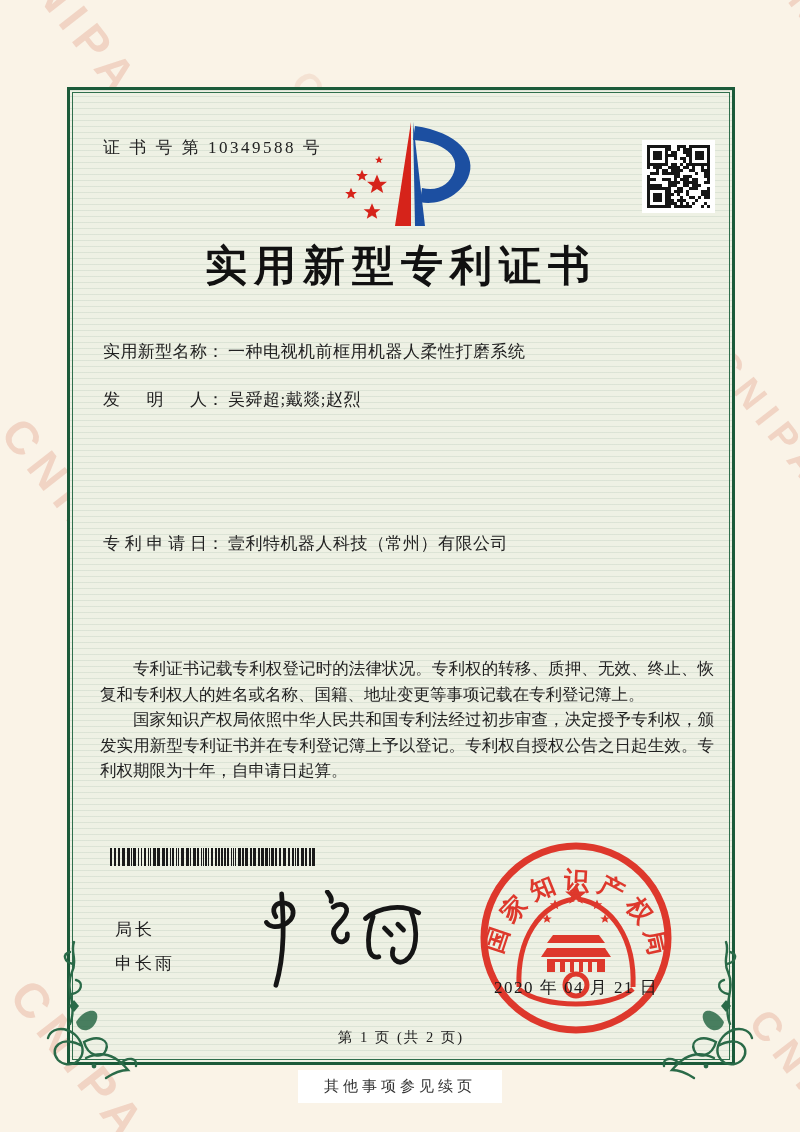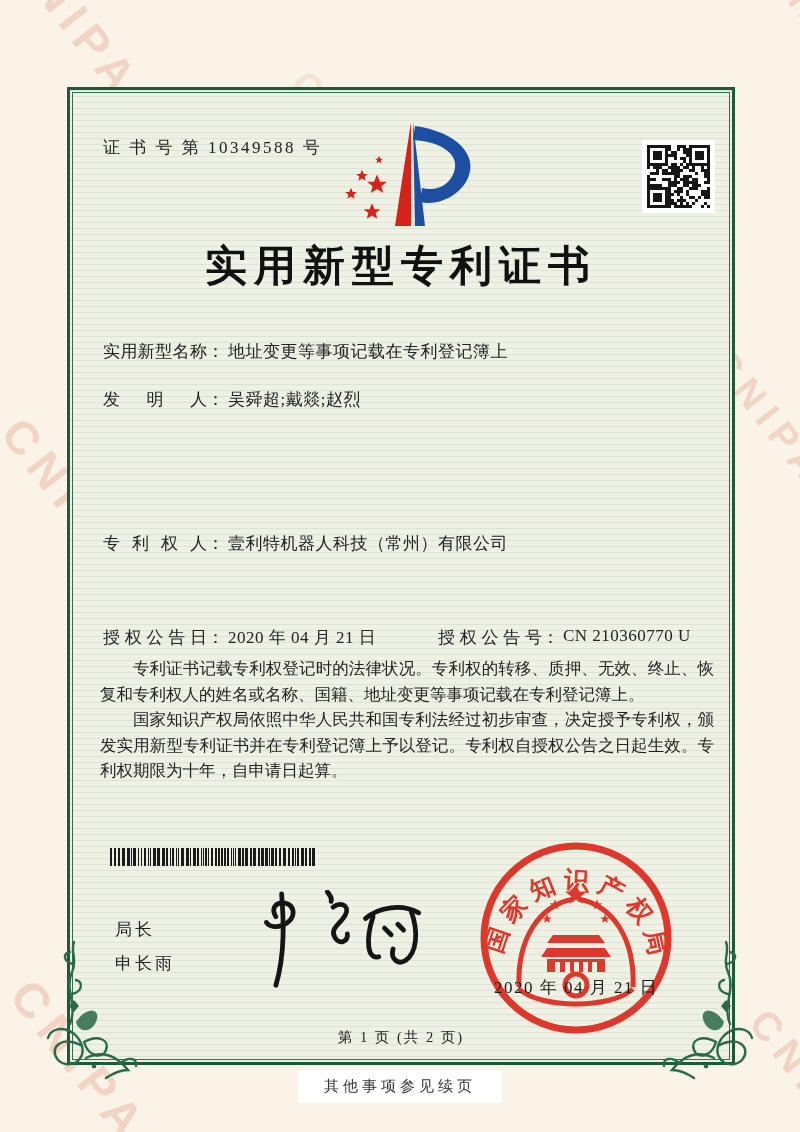--- a/index.html
+++ b/index.html
@@ -366,35 +366,29 @@
         <b style="left:39px;top:60px"></b>
         <b style="left:42px;top:60px"></b>
         <b style="left:54px;top:60px"></b>
         <b style="left:60px;top:60px"></b>
       </div>
   </div>
 
   <div class="cert-title">实用新型专利证书</div>
 
   <div class="field-row" style="top:250px;">
-    <span class="flabel">实用新型名称</span><span class="fcolon">：</span><span class="fvalue">地址变更等事项记载在专利登记簿上</span>
+    <span class="flabel">实用新型名称</span><span class="fcolon">：</span><span class="fvalue">一种电视机前框用机器人柔性打磨系统</span>
   </div>
   <div class="field-row" style="top:298px;">
     <span class="flabel">发明人</span><span class="fcolon">：</span><span class="fvalue">吴舜超;戴燚;赵烈</span>
   </div>
   <div class="field-row" style="top:442px;">
-    <span class="flabel">专利权人</span><span class="fcolon">：</span><span class="fvalue">壹利特机器人科技（常州）有限公司</span>
+    <span class="flabel">专利申请日</span><span class="fcolon">：</span><span class="fvalue">壹利特机器人科技（常州）有限公司</span>
   </div>
 
-  <div class="field-row" style="top:536px;">
-    <span class="flabel">授权公告日</span><span class="fcolon">：</span><span class="fvalue">2020 年 04 月 21 日</span>
-    <span class="grant-pair2">
-      <span class="flabel">授权公告号</span><span class="fcolon">：</span><span class="fvalue">CN 210360770 U</span>
-    </span>
-  </div>
 
   <div class="body-text">
     <p>专利证书记载专利权登记时的法律状况。专利权的转移、质押、无效、终止、恢复和专利权人的姓名或名称、国籍、地址变更等事项记载在专利登记簿上。</p>
     <p>国家知识产权局依照中华人民共和国专利法经过初步审查，决定授予专利权，颁发实用新型专利证书并在专利登记簿上予以登记。专利权自授权公告之日起生效。专利权期限为十年，自申请日起算。</p>
   </div>
 
   <div class="barcode" id="barcode">
       <span style="left:0px;width:2px"></span>
       <span style="left:4px;width:2px"></span>
       <span style="left:8px;width:2px"></span>

